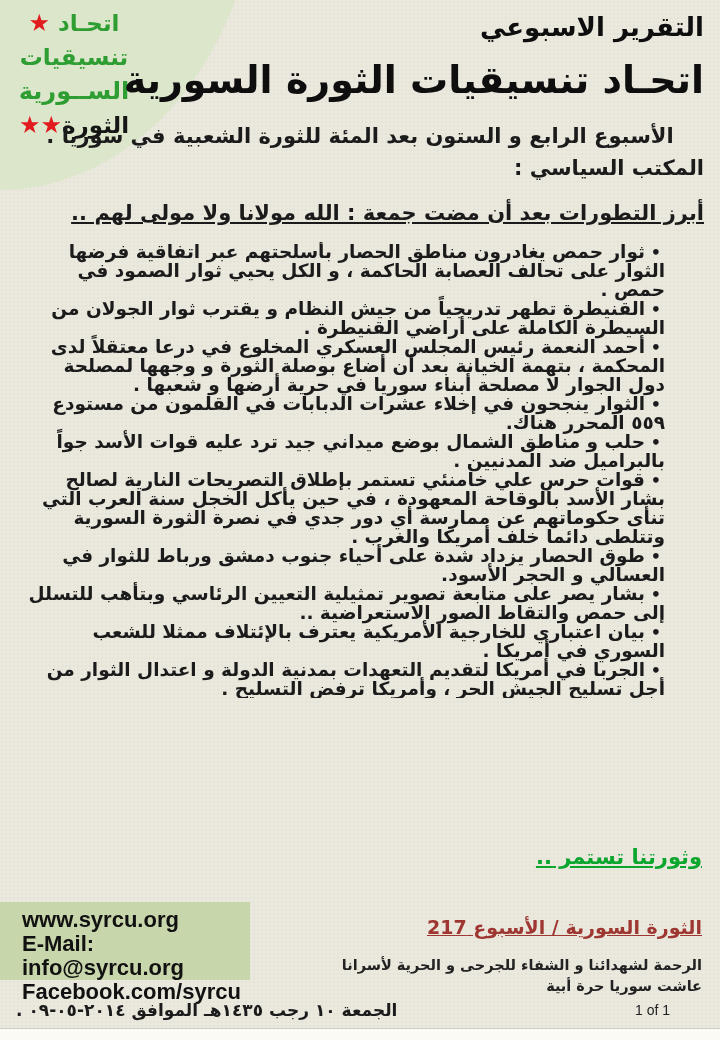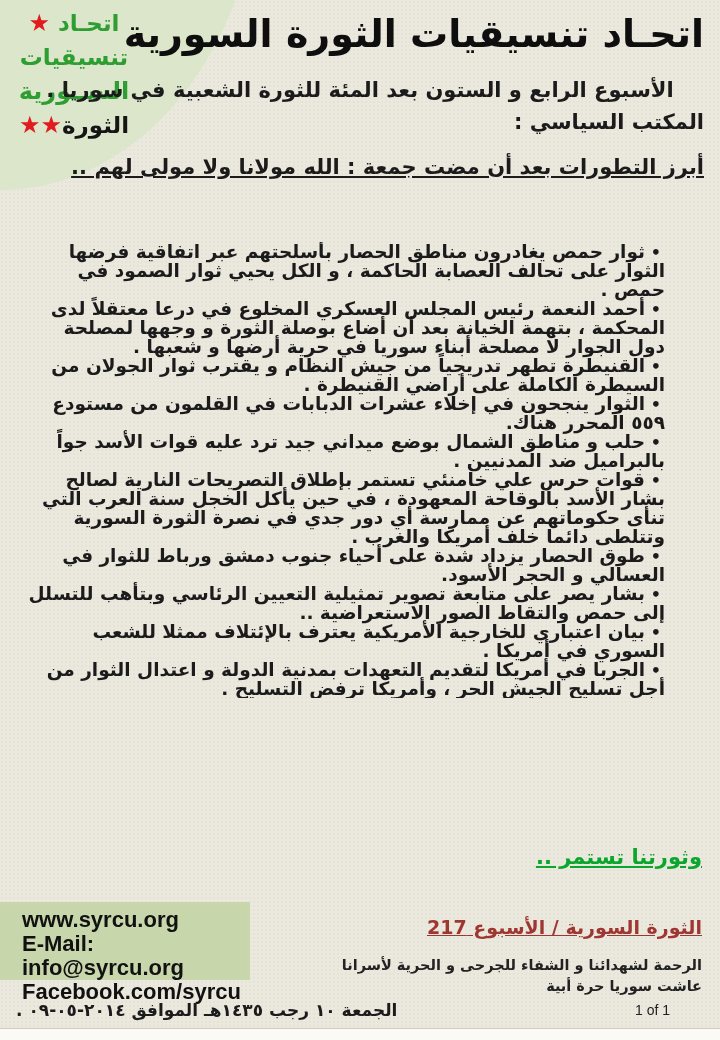--- a/index.html
+++ b/index.html
@@ -143,30 +143,31 @@
   <div class="logo-circle"></div>
 
   <div class="logo-block">
     <div class="logo-line"><span>اتحـاد</span> <span class="star">★</span></div>
     <div class="logo-line"><span>تنسيقيات</span></div>
     <div class="logo-line logo-line-4"><span>الســورية</span></div>
     <div class="logo-line black-word"><span>الثورة</span><span class="star">★★</span></div>
   </div>
 
   <div class="header-block">
+    <div class="report-title">التقرير الاسبوعي</div>
     <div class="org-title">اتحـاد تنسيقيات الثورة السورية</div>
     <p class="week-intro">الأسبوع الرابع و الستون بعد المئة للثورة الشعبية في سوريا .</p>
     <p class="office-line">المكتب السياسي :</p>
     <p class="highlights-heading">أبرز التطورات بعد أن مضت جمعة : الله مولانا ولا مولى لهم ..</p>
   </div>
 
   <ul class="bullets">
     <li>ثوار حمص يغادرون مناطق الحصار بأسلحتهم عبر اتفاقية فرضها الثوار على تحالف العصابة الحاكمة ، و الكل يحيي ثوار الصمود في حمص .</li>
+    <li>القنيطرة تطهر تدريجياً من جيش النظام و يقترب ثوار الجولان من السيطرة الكاملة على أراضي القنيطرة .</li>
     <li>أحمد النعمة رئيس المجلس العسكري المخلوع في درعا معتقلاً لدى المحكمة ، بتهمة الخيانة بعد أن أضاع بوصلة الثورة و وجهها لمصلحة دول الجوار لا مصلحة أبناء سوريا في حرية أرضها و شعبها .</li>
-    <li>القنيطرة تطهر تدريجياً من جيش النظام و يقترب ثوار الجولان من السيطرة الكاملة على أراضي القنيطرة .</li>
     <li>الثوار ينجحون في إخلاء عشرات الدبابات في القلمون من مستودع ٥٥٩ المحرر هناك.</li>
     <li>حلب و مناطق الشمال بوضع ميداني جيد ترد عليه قوات الأسد جواً بالبراميل ضد المدنيين .</li>
     <li>قوات حرس علي خامنئي تستمر بإطلاق التصريحات النارية لصالح بشار الأسد بالوقاحة المعهودة ، في حين يأكل الخجل سنة العرب التي تنأى حكوماتهم عن ممارسة أي دور جدي في نصرة الثورة السورية وتتلطى دائما خلف أمريكا والغرب .</li>
     <li>طوق الحصار يزداد شدة على أحياء جنوب دمشق ورباط للثوار في العسالي و الحجر الأسود.</li>
     <li>بشار يصر على متابعة تصوير تمثيلية التعيين الرئاسي وبتأهب للتسلل إلى حمص والتقاط الصور الاستعراضية ..</li>
     <li>بيان اعتباري للخارجية الأمريكية يعترف بالإئتلاف ممثلا للشعب السوري في أمريكا .</li>
     <li>الجربا في أمريكا لتقديم التعهدات بمدنية الدولة و اعتدال الثوار من أجل تسليح الجيش الحر ، وأمريكا ترفض التسليح .</li>
 
   </ul>
 

